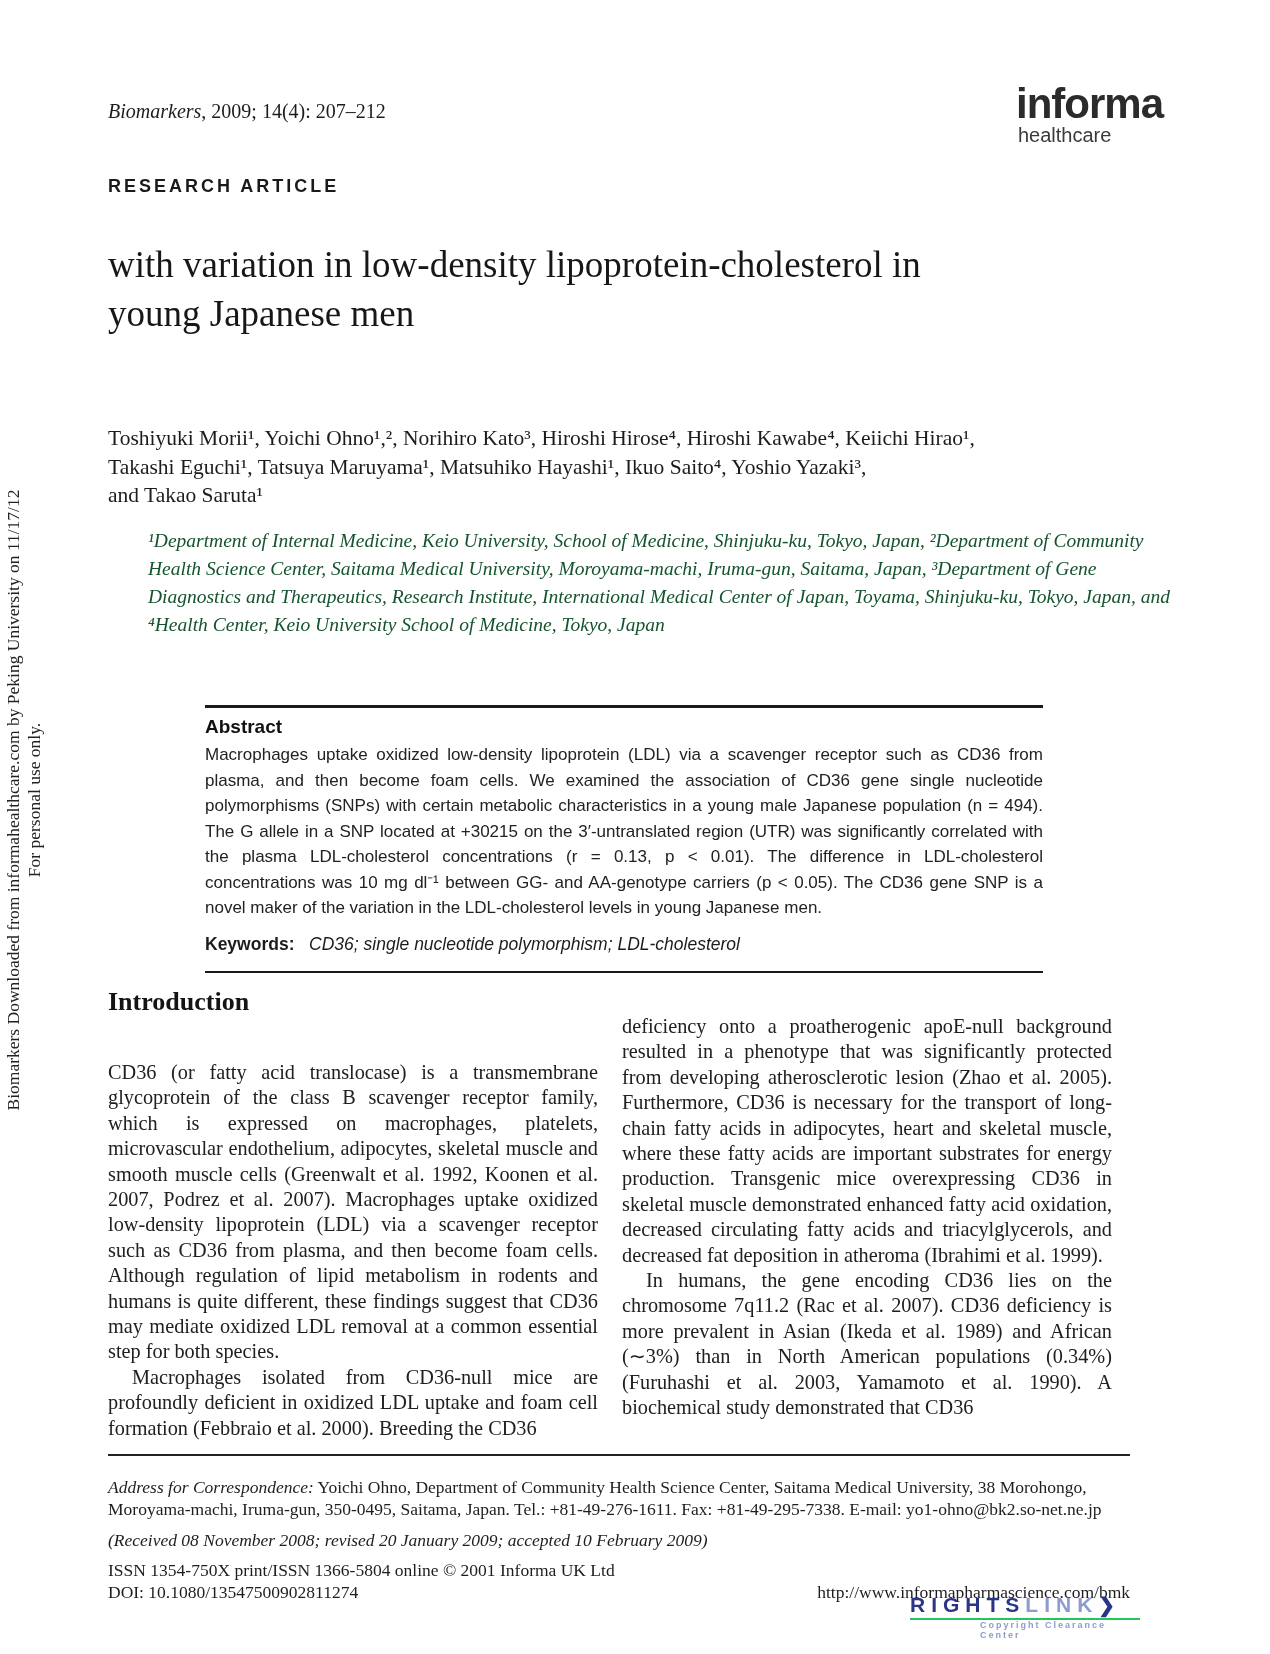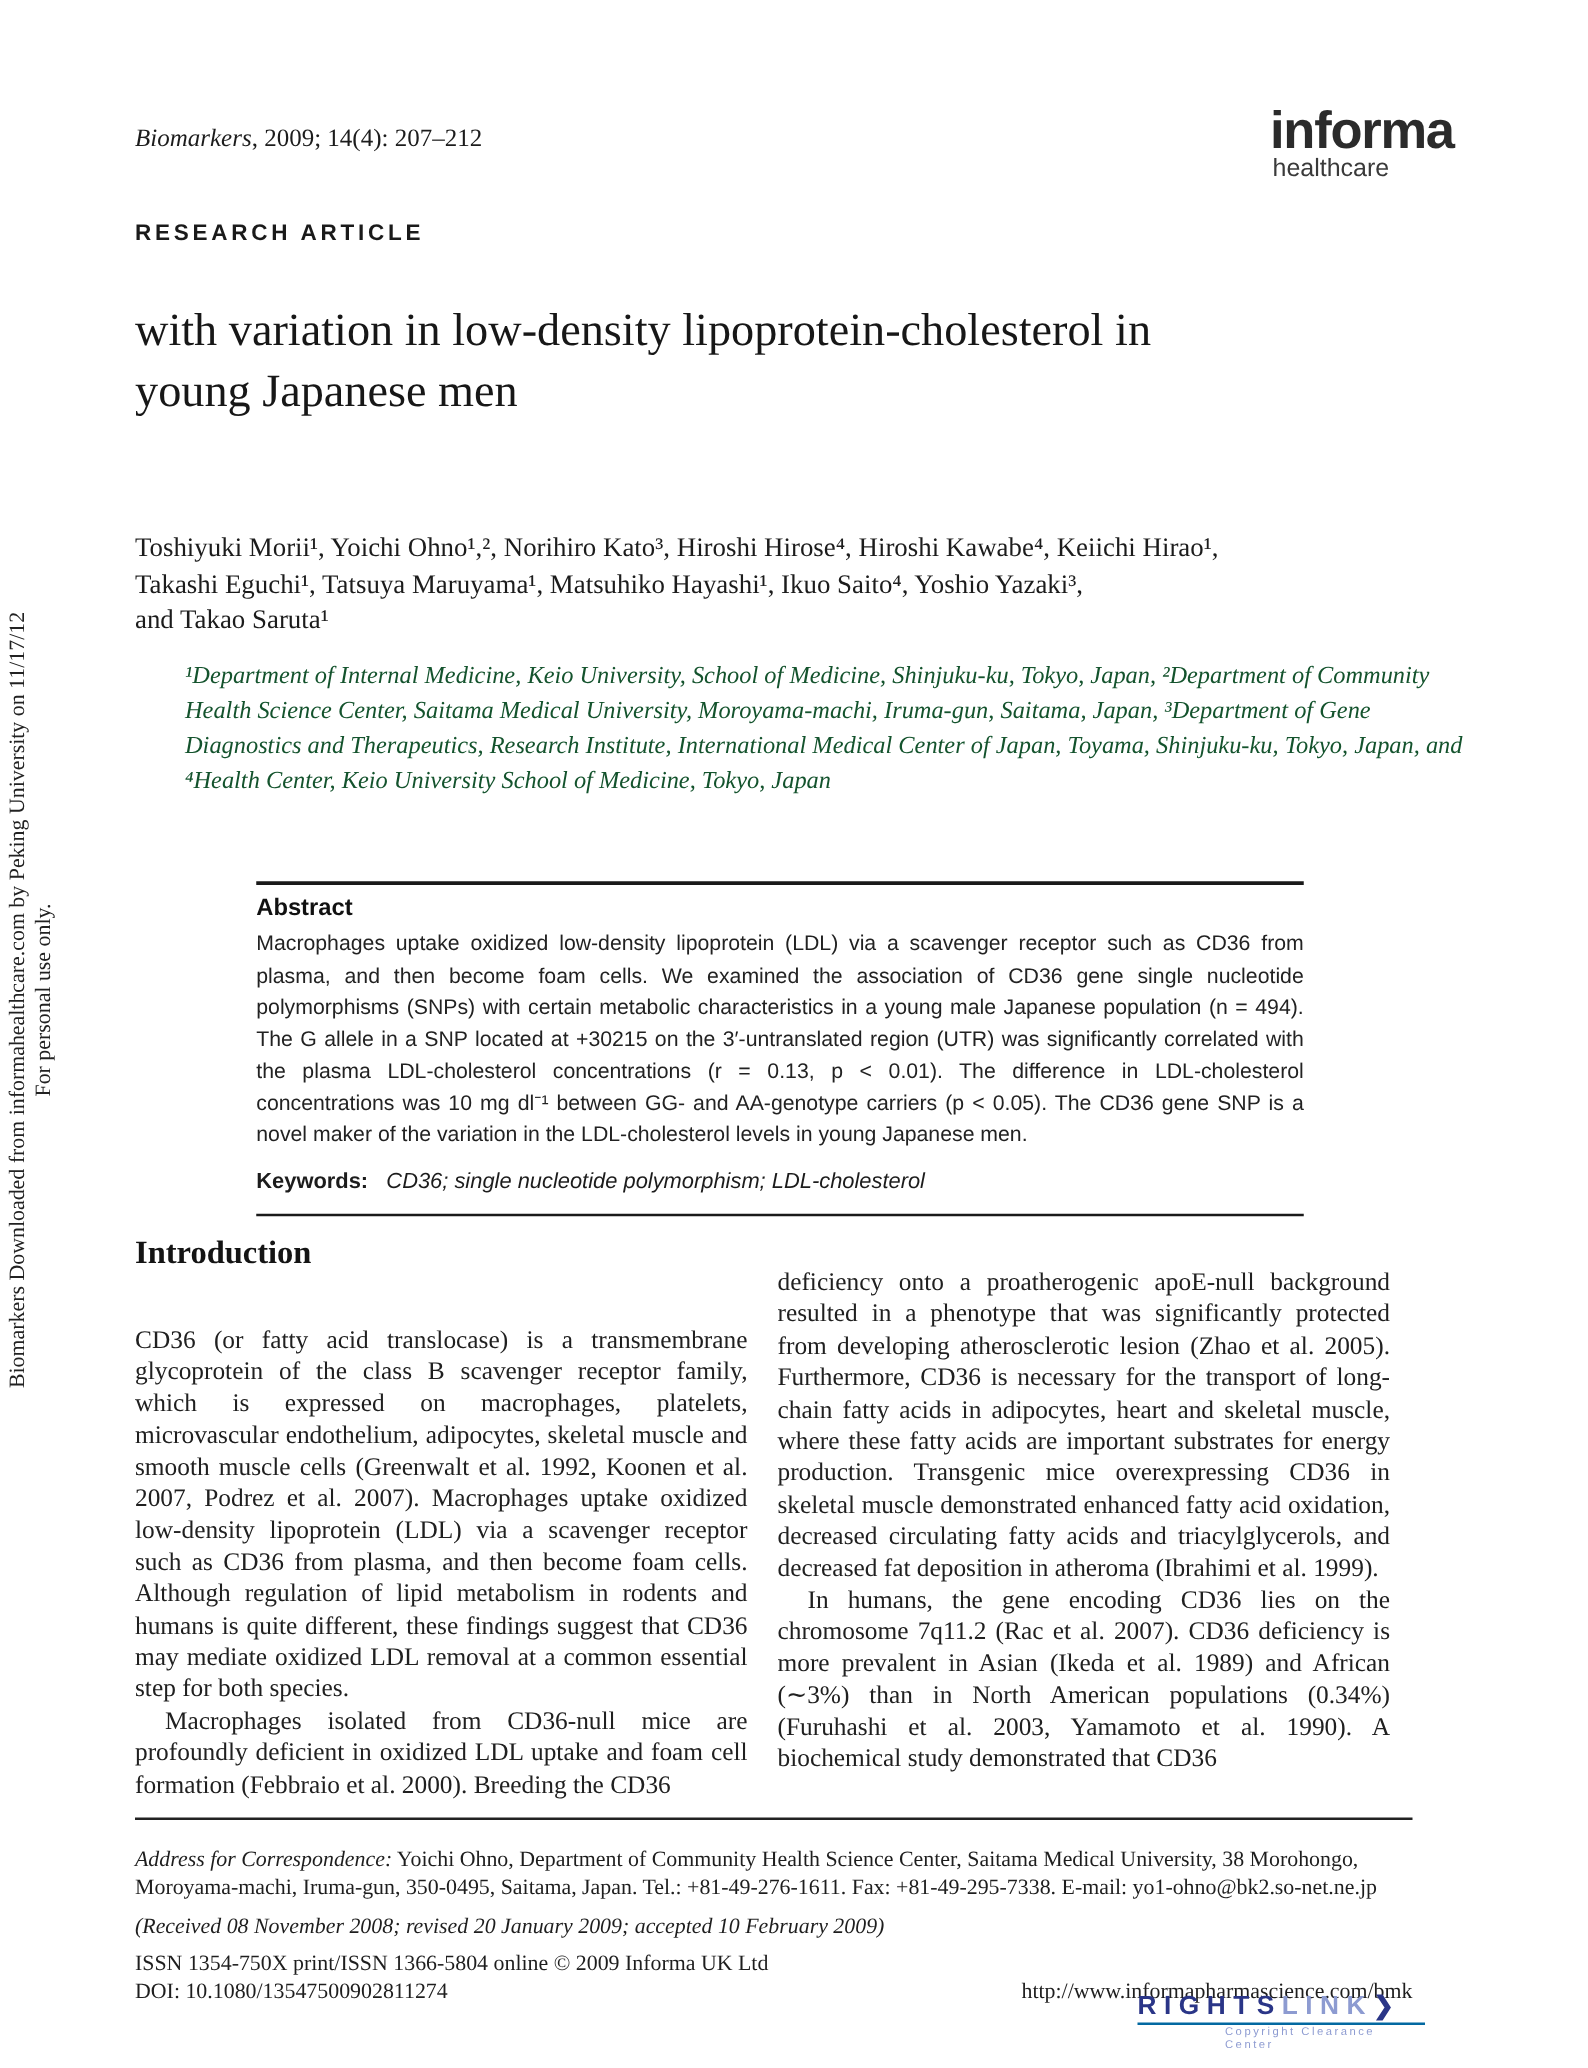--- a/index.html
+++ b/index.html
@@ -64,21 +64,21 @@
   .imprint { position:absolute; top:1559px; left:0; width:1022px; font-size:17.5px; line-height:22px; color:#1e1e1e; }
   .imprint-row { display:flex; justify-content:space-between; }
 
   .rightslink { position:absolute; top:1594px; right:-10px; text-align:left;
     font-family:"Liberation Sans", sans-serif; }
   .rl-main { font-weight:bold; font-size:21px; letter-spacing:6px; line-height:22px; white-space:nowrap; }
   .rl-rights { color:#2a3587; }
   .rl-link { color:#8d9bd1; }
   .rl-arrow { color:#2a3587; letter-spacing:0; font-size:20px; }
   .rl-sub { font-size:9px; letter-spacing:2px; color:#8d9bd1; margin-top:2px; padding-left:70px;
-    border-top:2px solid #0369a1; width:160px; }
+    border-top:2px solid #22c55e; width:160px;font-weight:bold; }
 </style>
 </head>
 <body>
 
 <div class="page">
 
   <div class="watermark">
     <div>Biomarkers Downloaded from informahealthcare.com by Peking University on 11/17/12</div>
     <div>For personal use only.</div>
   </div>
@@ -133,21 +133,21 @@
 
     <div class="footer-rule"></div>
 
     <div class="correspondence">
       <span class="it">Address for Correspondence:</span><span> Yoichi Ohno, Department of Community Health Science Center, Saitama Medical University, 38 Morohongo, Moroyama-machi, Iruma-gun, 350-0495, Saitama, Japan. Tel.: +81-49-276-1611. Fax: +81-49-295-7338. E-mail: yo1-ohno@bk2.so-net.ne.jp</span>
     </div>
 
     <div class="received">(Received 08 November 2008; revised 20 January 2009; accepted 10 February 2009)</div>
 
     <div class="imprint">
-      <div>ISSN 1354-750X print/ISSN 1366-5804 online © 2009 Informa UK Ltd</div>
+      <div>ISSN 1354-750X print/ISSN 1366-5804 online © 2001 Informa UK Ltd</div>
       <div class="imprint-row">
         <span>DOI: 10.1080/13547500902811274</span>
         <span>http://www.informapharmascience.com/bmk</span>
       </div>
     </div>
 
     <div class="rightslink">
       <div class="rl-main">
         <span class="rl-rights">RIGHTS</span><span class="rl-link">LINK</span><span class="rl-arrow">❯</span>
       </div>

